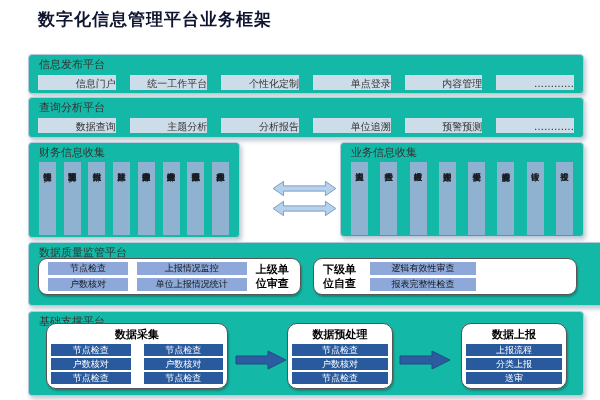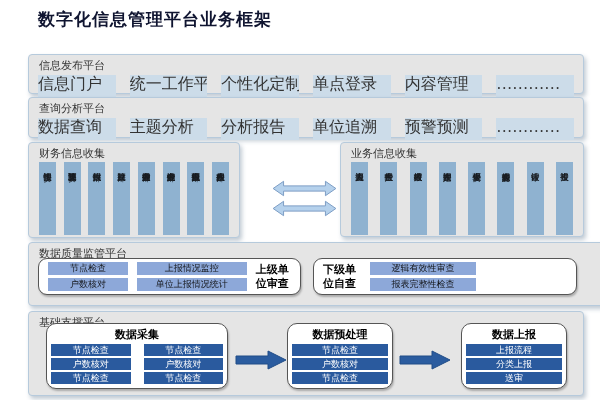--- a/index.html
+++ b/index.html
@@ -5,28 +5,28 @@
   html,body{margin:0;padding:0;}
   body{
     width:600px;height:400px;position:relative;background:#ffffff;
     font-family:"DejaVu Sans","Liberation Sans",sans-serif;overflow:hidden;
   }
   .page-title{
     position:absolute;left:10px;top:8px;font-size:17px;font-weight:bold;
     color:#0f1430;letter-spacing:1px;margin-left:28px;
   }
   .panel{
-    position:absolute;background:#e5e5e5;border:1px solid #b6cadc;border-radius:4px;
-    box-shadow:2px 3px 4px rgba(120,140,160,.45);box-sizing:border-box;font-family:Liberation Serif, serif;
+    position:absolute;background:#14b8a6;border:1px solid #b6cadc;border-radius:4px;
+    box-shadow:2px 3px 4px rgba(120,140,160,.45);box-sizing:border-box;
   }
   .plabel{font-size:11px;color:#333;padding:4px 0 0 10px;line-height:12px;}
   .chiprow{display:flex;gap:14px;padding:4px 9px 0;}
   .chip{
-    flex:1;background:#ccdce9;font-size:16px;color:#333;text-align:left;
-    height:22px;line-height:17px;white-space:nowrap;overflow:hidden;
+    flex:1;background:#ccdce9;font-size:10px;color:#333;text-align:right;
+    height:15px;line-height:17px;white-space:nowrap;overflow:hidden;
   }
   .vrow{display:flex;justify-content:space-between;padding:3px 10px 0;}
   .vcol{
     width:17px;height:73px;background:#8fb2d0;box-sizing:border-box;
     writing-mode:vertical-rl;text-orientation:upright;
     font-size:8.5px;color:#181c21;line-height:17px;padding-top:4px;
   }
   .darrow{position:absolute;width:67px;height:17px;}
   .qgroup{
     position:absolute;top:15px;height:37px;border:1px solid #555;border-radius:9px;

